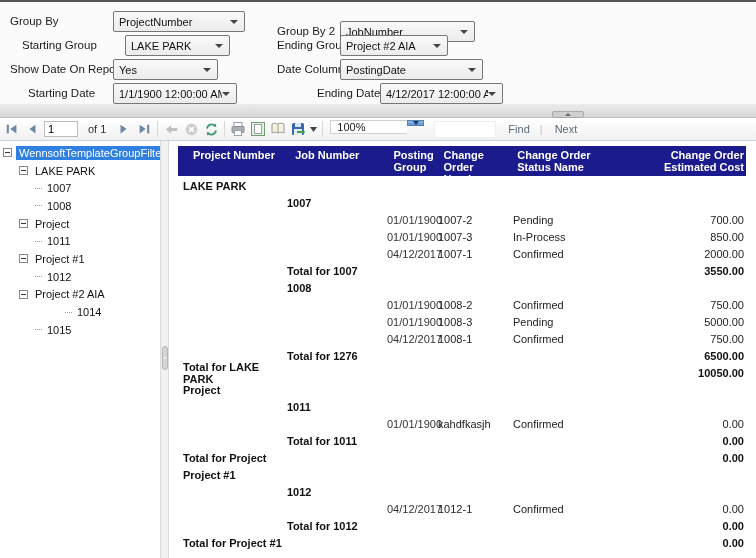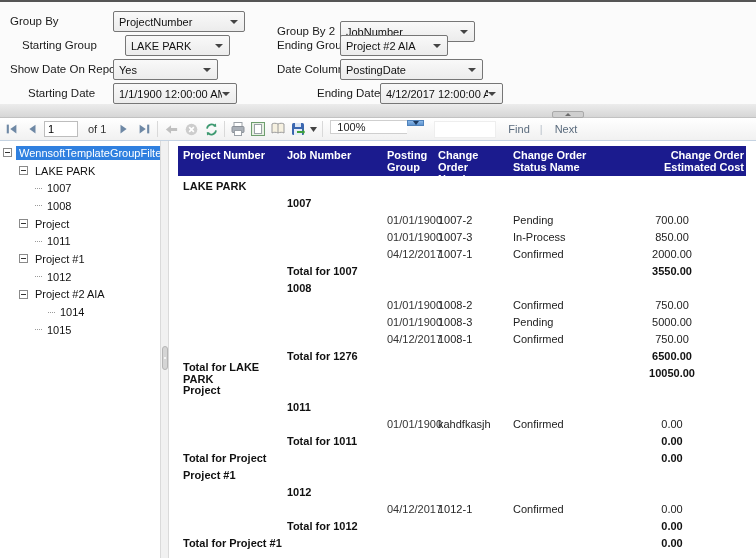--- a/index.html
+++ b/index.html
@@ -74,21 +74,21 @@
   .hc3 { width:76px;  padding-left:3px; }
   .hc4 { width:89px;  padding-left:2px; }
   .hc5 { width:146px; padding-right:2px; text-align:right; }
   #rpt-rows { position:absolute; left:9px; top:36px; width:568px; }
   .rpt-row { display:flex; height:17px; align-items:center; font-size:11px; color:#222; }
   .rc0 { width:108px; padding-left:5px; }
   .rc1 { width:94px;  padding-left:1px; }
   .rc2 { width:55px;  padding-left:7px; color:#333; }
   .rc3 { width:76px;  padding-left:3px; }
   .rc4 { width:89px;  padding-left:2px; }
-  .rc5 { width:146px; padding-right:2px; text-align:center; }
+  .rc5 { width:146px; padding-right:2px; text-align:right; }
   .rpt-row.g1 .rc0, .rpt-row.t1 .rc0 { font-weight:bold; color:#111; }
   .rpt-row.g2 .rc1, .rpt-row.t2 .rc1 { font-weight:bold; color:#111; }
   .rpt-row.t1 .rc5, .rpt-row.t2 .rc5 { font-weight:bold; color:#111; }
 </style>
 </head>
 <body>
 
 <div id="app">
 
   <div id="top-line"></div>
@@ -279,36 +279,36 @@
         <span class="tree-label">Project #1</span>
       </div>
       <div class="tree-item" style="padding-left: 35px;">
         <span class="stub"></span>
         <span class="tree-label">1012</span>
       </div>
       <div class="tree-item" style="padding-left: 19px;">
         <span class="expander"></span>
         <span class="tree-label">Project #2 AIA</span>
       </div>
-      <div class="tree-item" style="padding-left: 48px;">
+      <div class="tree-item" style="padding-left: 48px; margin-left: 17px;">
         <span class="stub"></span>
         <span class="tree-label">1014</span>
       </div>
       <div class="tree-item" style="padding-left: 35px;">
         <span class="stub"></span>
         <span class="tree-label">1015</span>
       </div>
     </div>
 
   <div id="v-splitter">
     <div id="v-splitter-handle"></div>
   </div>
 
   <div id="report">
-    <div id="rpt-header" style="background: rgb(27, 27, 142);">
+    <div id="rpt-header" style="background: rgb(27, 27, 142); padding-left: 10px;">
         <div class="hc hc0">Project Number</div>
         <div class="hc hc1">Job Number</div>
         <div class="hc hc2">Posting
 Group</div>
         <div class="hc hc3">Change Order
 Number</div>
         <div class="hc hc4">Change Order
 Status Name</div>
         <div class="hc hc5">Change Order
 Estimated Cost</div>

